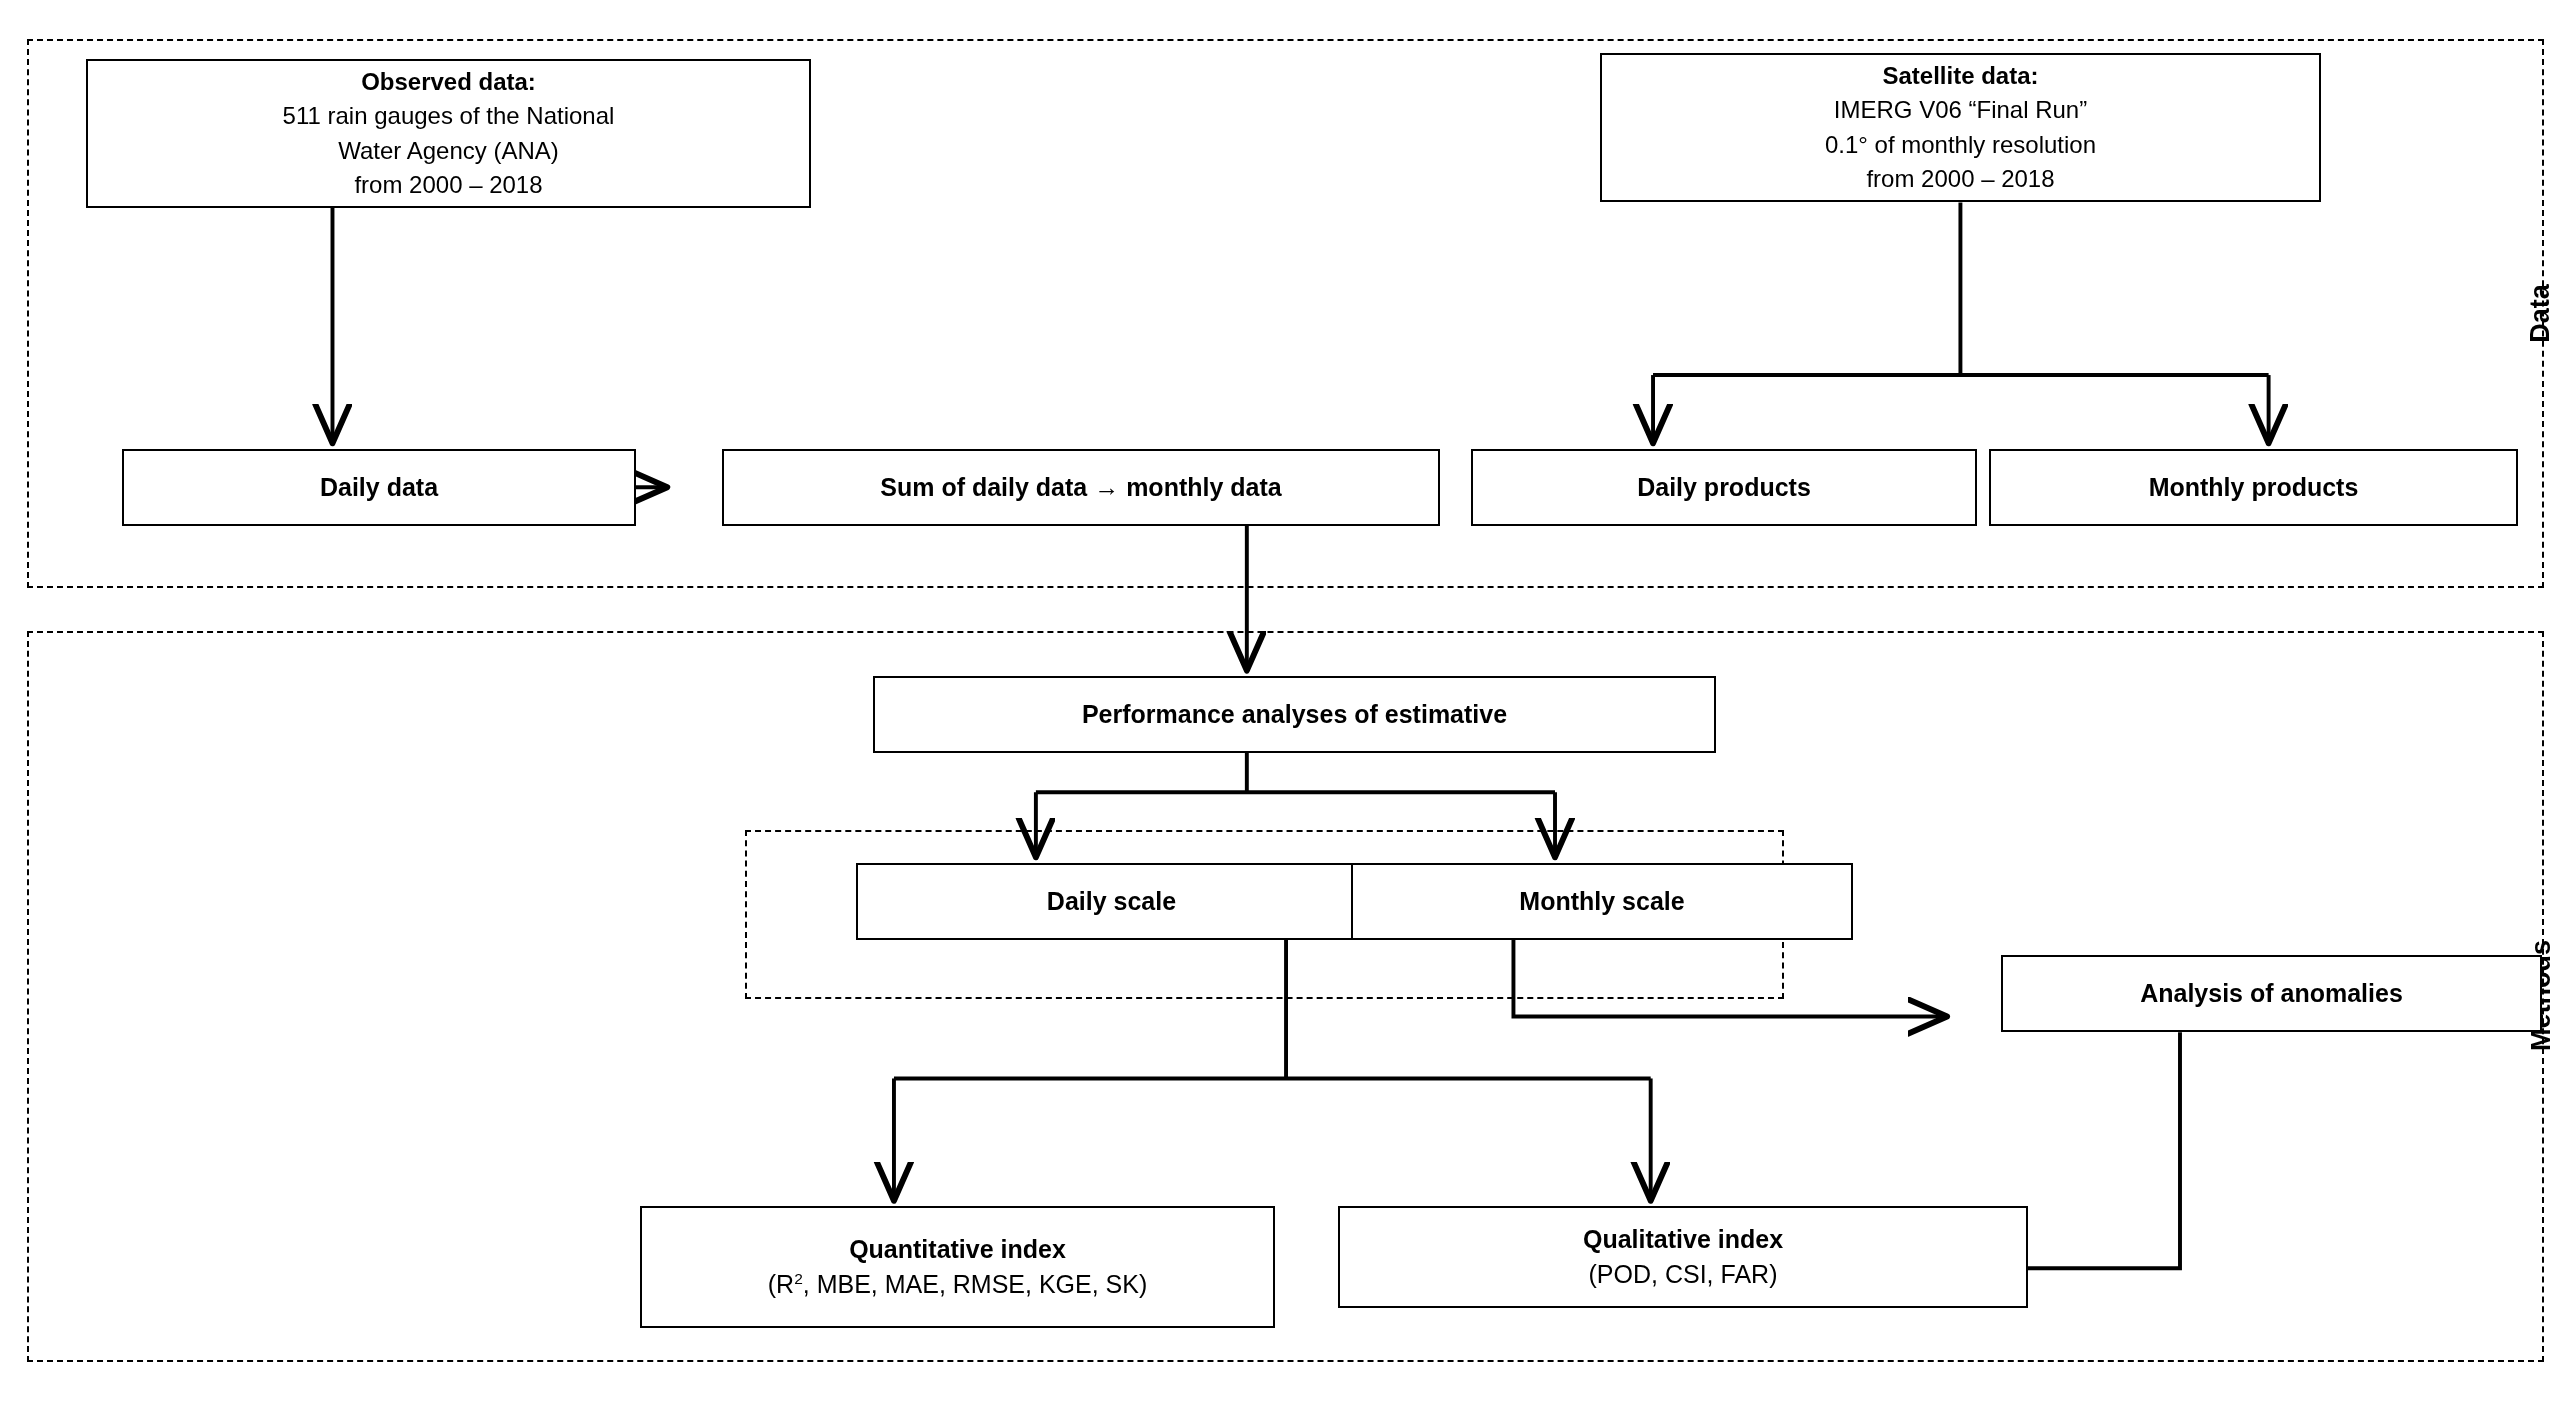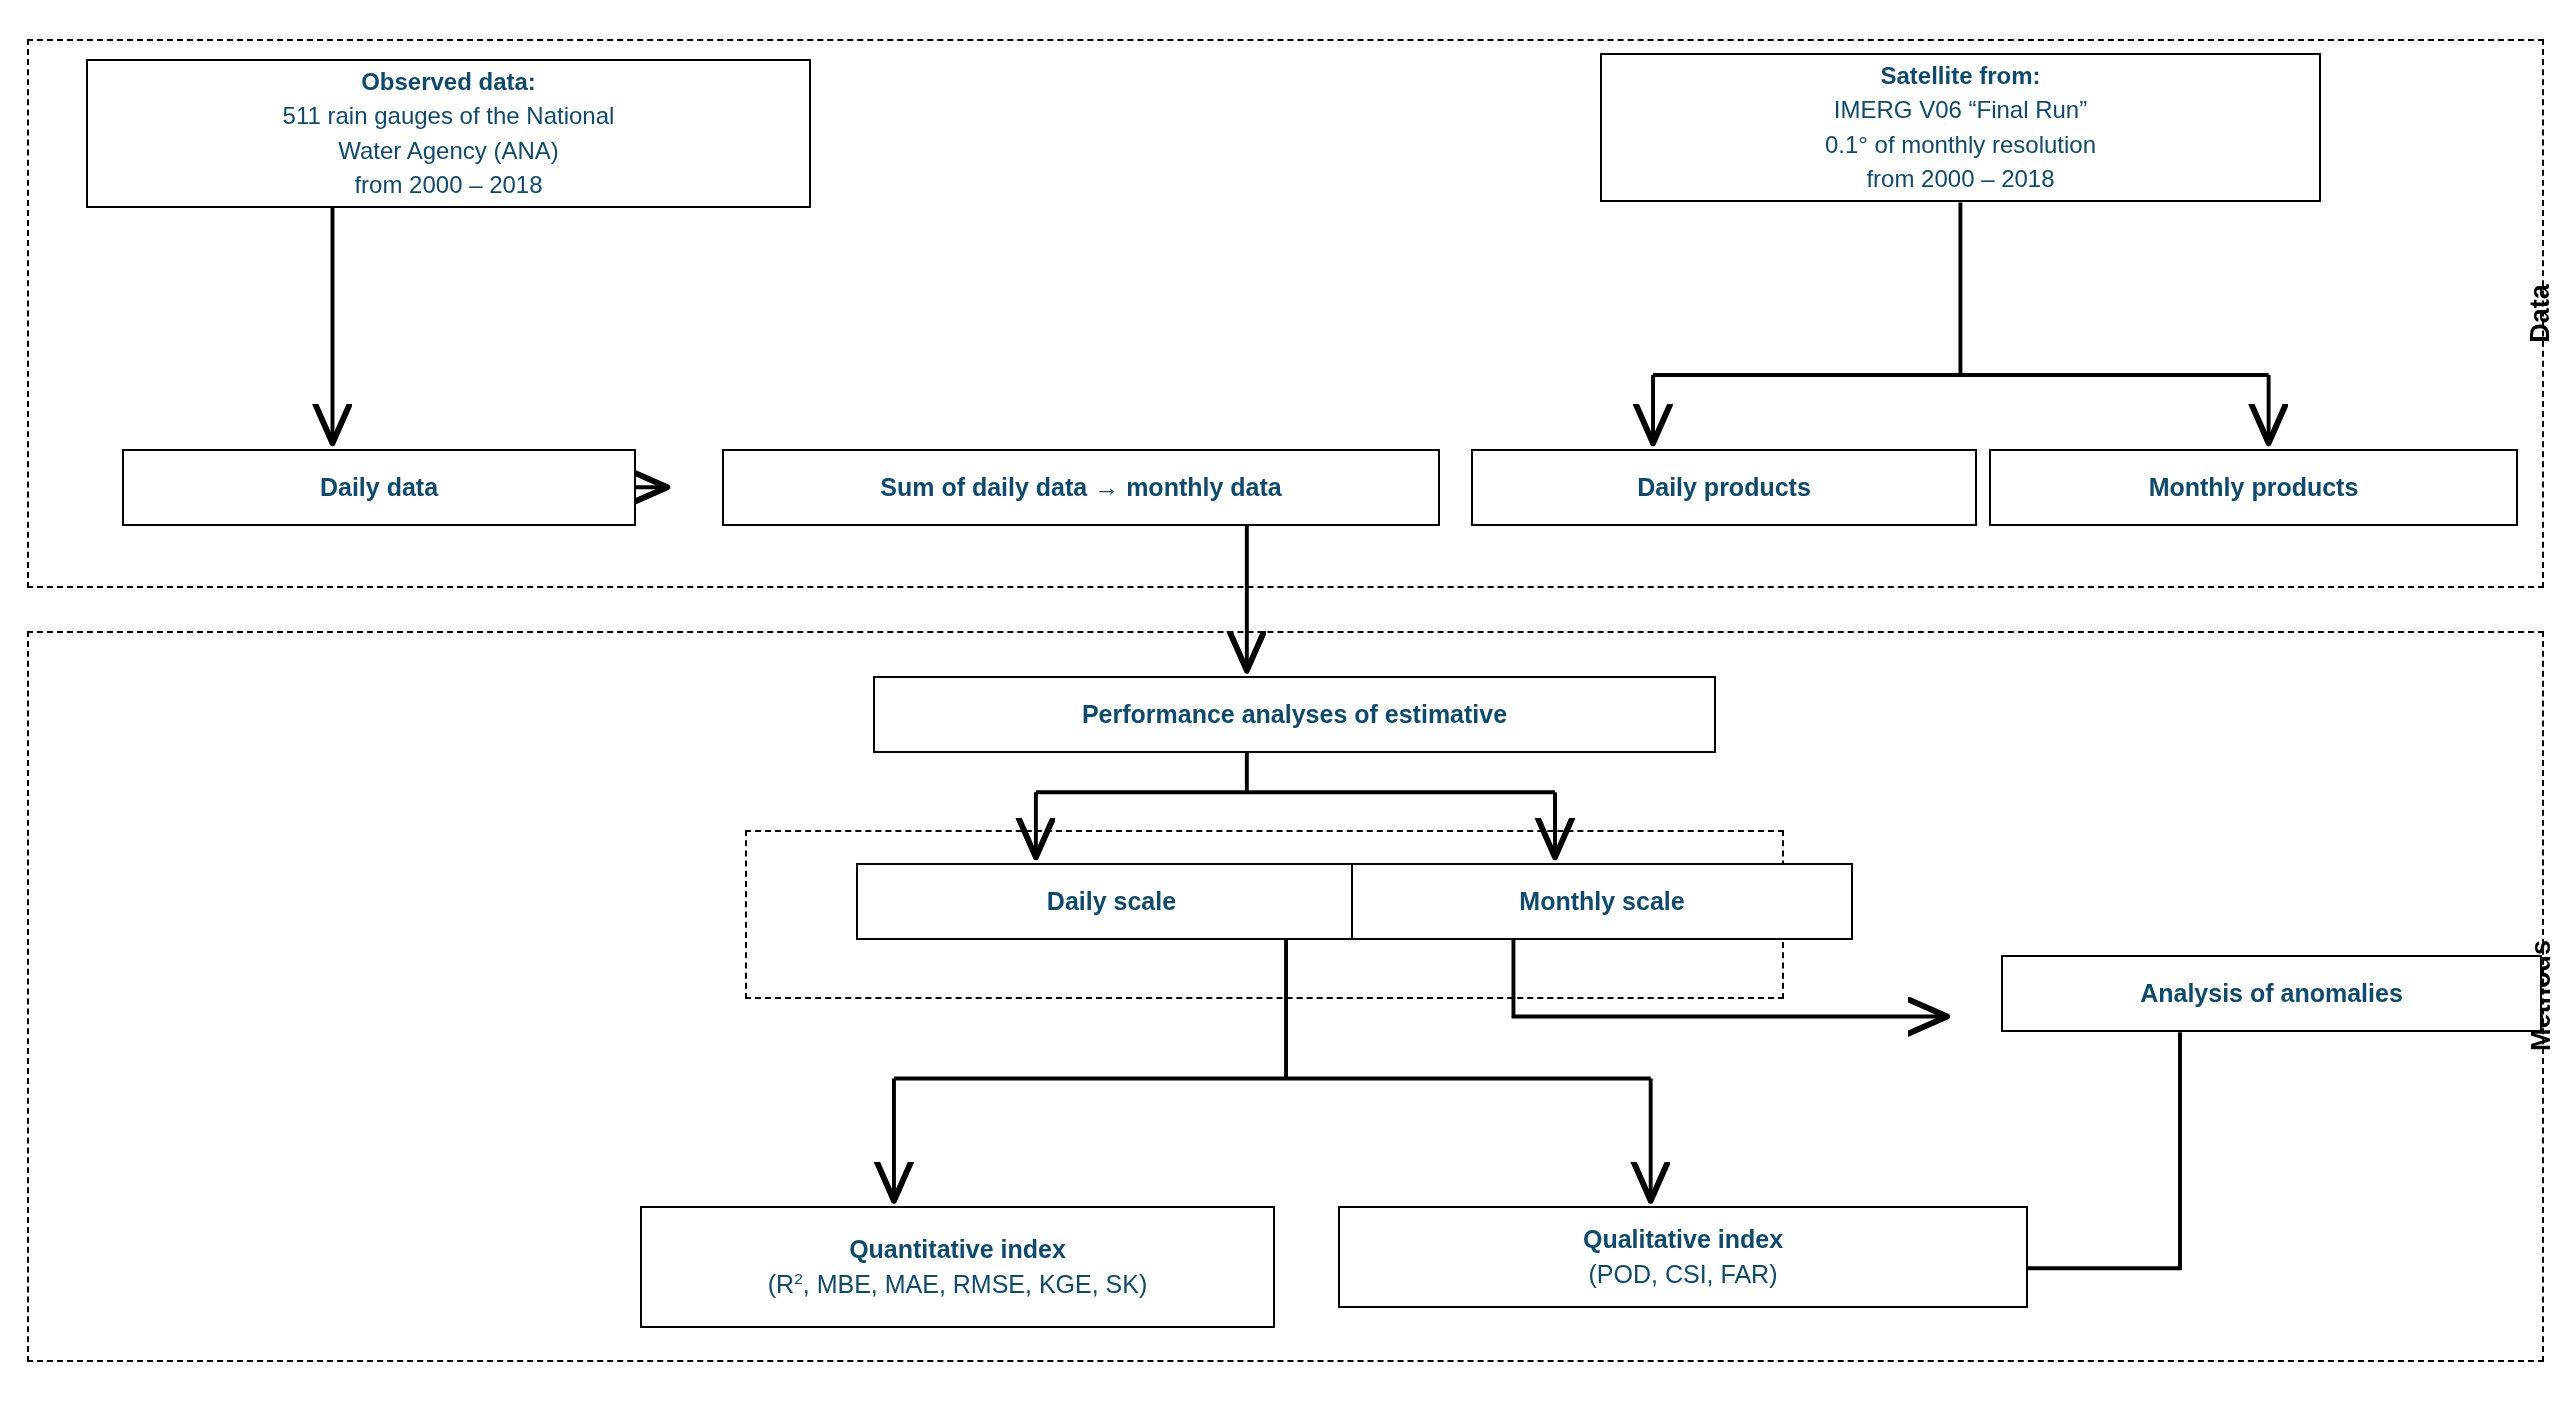--- a/index.html
+++ b/index.html
@@ -57,21 +57,21 @@
   .node {
     position: absolute;
     box-sizing: border-box;
     border: 2.4px solid #000000;
     background: #ffffff;
     display: flex;
     flex-direction: column;
     align-items: center;
     justify-content: center;
     text-align: center;
-    color: #0c4a6e;
+    color: #000000;
     line-height: 1.42;
     padding: 3.1px 7.8px;
   }
   .node .ln { display: block; white-space: nowrap; }
   .node .ttl { font-weight: bold; }
 
   .fs-big   { font-size: 25px; margin-left: 48px; }
   .fs-mid   { font-size: 24px; }
 
   
@@ -143,21 +143,21 @@
   <div id="label-methods" class="group-label">Methods</div>
 
   <div id="n-observed" class="node fs-mid">
     <span class="ln ttl">Observed data:</span>
     <span class="ln">511 rain gauges of the National</span>
     <span class="ln">Water Agency (ANA)</span>
     <span class="ln">from 2000 – 2018</span>
   </div>
 
   <div id="n-satellite" class="node fs-mid">
-    <span class="ln ttl">Satellite from:</span>
+    <span class="ln ttl">Satellite data:</span>
     <span class="ln">IMERG V06 “Final Run”</span>
     <span class="ln">0.1° of monthly resolution</span>
     <span class="ln">from 2000 – 2018</span>
   </div>
 
   <div id="n-daily-data" class="node fs-big">
     <span class="ln ttl">Daily data</span>
   </div>
 
   <div id="n-sum-daily" class="node fs-big">

